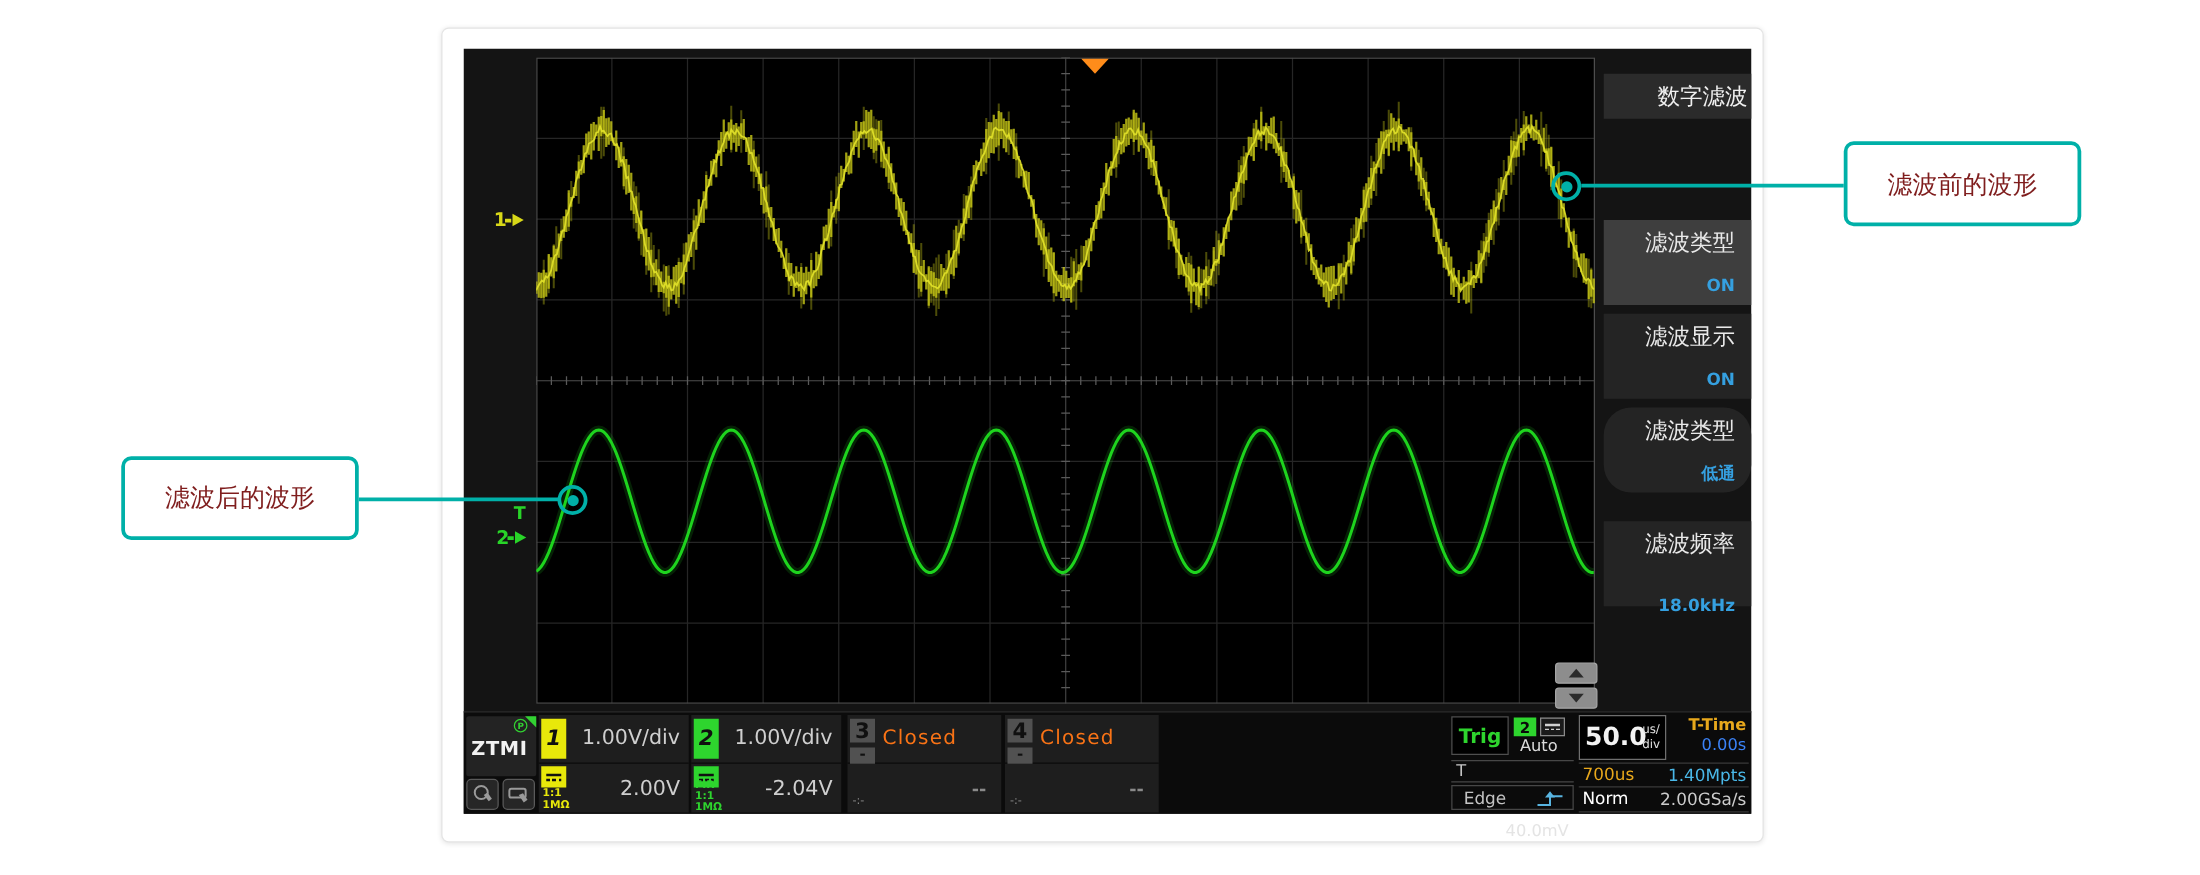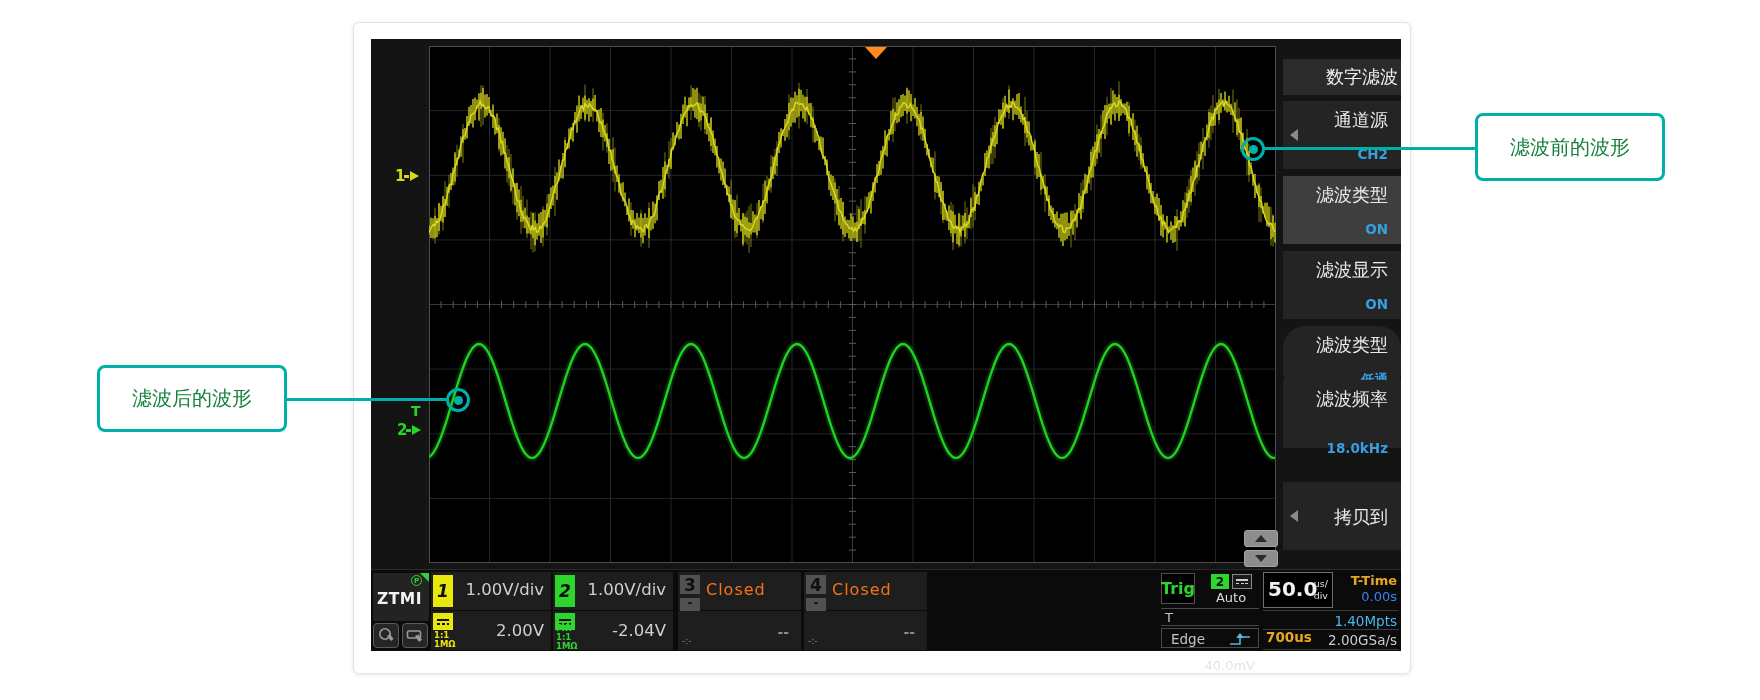--- a/index.html
+++ b/index.html
@@ -88,21 +88,21 @@
   .coupl{position:absolute;left:2px;top:41px;width:20px;height:17px;display:flex;flex-direction:column;align-items:center;justify-content:center;gap:2px;}
   .coupl .l1{width:12px;height:2px;background:#101010;}
   .coupl .l2{width:12px;height:2px;background:repeating-linear-gradient(90deg,#101010 0 3px,transparent 3px 5px);}
   .probe{position:absolute;left:3px;bottom:2px;font-size:8.5px;line-height:9px;font-weight:bold;}
   .offset{position:absolute;right:7px;top:49px;font-size:16.5px;color:#cfcfcf;}
   .closed-label{position:absolute;left:28px;right:0;top:8px;text-align:left;font-size:16px;color:#f97316;letter-spacing:1px;}
   .dashval{position:absolute;right:12px;top:52px;color:#8a8a8a;font-size:14px;font-weight:bold;}
   .dashtime{position:absolute;left:4px;bottom:4px;color:#8a8a8a;font-size:9px;}
 
   .trigblock{position:absolute;left:790px;top:2px;width:98px;height:78px;}
-  .trig-box{position:absolute;left:0;top:1px;width:34px;height:31px;background:#000;border:1px solid #4f4f4f;box-sizing:border-box;
+  .trig-box{position:absolute;left:0;top:1px;width:46px;height:31px;background:#000;border:1px solid #4f4f4f;box-sizing:border-box;
     display:flex;align-items:center;justify-content:center;color:#2ed52e;font-weight:bold;font-size:16px;}
   .tsrc{position:absolute;left:50px;top:2px;width:18px;height:15px;background:#2ed52e;color:#0a0a0a;font-weight:bold;font-size:12px;
     display:flex;align-items:center;justify-content:center;}
   .tcoupl{position:absolute;left:71px;top:2px;width:20px;height:15px;background:#1a1a1a;border:1px solid #8a8a8a;box-sizing:border-box;
     display:flex;flex-direction:column;align-items:center;justify-content:center;gap:2px;}
   .tcoupl .l1{width:12px;height:1.5px;background:#cfcfcf;}
   .tcoupl .l2{width:12px;height:1.5px;background:repeating-linear-gradient(90deg,#cfcfcf 0 3px,transparent 3px 4.5px);}
   .tmode{position:absolute;left:46px;top:18px;width:48px;text-align:center;color:#dcdcdc;font-size:13px;}
   .trow{position:absolute;left:0;width:98px;height:18px;border:1px solid #474747;box-sizing:border-box;color:#c4c4c4;font-size:13px;}
   .trow.lvl{top:36px;border-left:none;border-right:none;}
@@ -113,29 +113,29 @@
   .edge-icon{position:absolute;right:5px;top:3px;}
 
   .tbblock{position:absolute;left:892px;top:2px;width:136px;height:78px;}
   .scale-box{position:absolute;left:0;top:0;width:70px;height:36px;background:#000;border:1px solid #6e6e6e;box-sizing:border-box;}
   .scale-box .sv{position:absolute;left:4px;top:4px;color:#f2f2f2;font-weight:bold;font-size:20px;}
   .scale-box .su{position:absolute;right:4px;top:5px;color:#e0e0e0;font-size:9.5px;line-height:12px;text-align:left;}
   .ttime-l{position:absolute;right:2px;top:1px;color:#e8a81c;font-weight:bold;font-size:13px;}
   .ttime-v{position:absolute;right:2px;top:17px;color:#3b82f6;font-size:13px;}
   .tb-row{position:absolute;left:0;width:136px;height:19px;border-top:1px solid #3a3a3a;font-size:13.5px;}
   .tb-row.r2{top:38px;} .tb-row.r3{top:57px;border-bottom:1px solid #3a3a3a;}
-  .tb-row .l{position:absolute;left:3px;top:18px;font-weight:bold;}
+  .tb-row .l{position:absolute;left:3px;top:1px;}
   .tb-row .r{position:absolute;right:2px;top:2px;}
   .c-orange{color:#e8a81c;} .c-cyan{color:#4ab8e8;} .c-gray{color:#ffffff;} .c-lgray{color:#cccccc;}
 
   
   .callout-box{
     position:absolute;background:#fff;border:3px solid #00b0a8;border-radius:8px;
     display:flex;align-items:center;justify-content:center;
-    font-size:20px;color:#15803d;box-sizing:border-box;
+    font-size:20px;color:#7f1d1d;box-sizing:border-box;
   }
   .callout-line{position:absolute;height:3px;background:#00b0a8;}
   .callout-ring{position:absolute;width:24px;height:24px;border:3.5px solid #00b0a8;border-radius:50%;box-sizing:border-box;}
   .callout-ring .dot{position:absolute;left:50%;top:50%;width:9px;height:9px;margin:-4.5px 0 0 -4.5px;background:#00b0a8;border-radius:50%;}
 </style>
 </head>
 <body>
 
 <div class="frame">
   <div class="bezel">
@@ -187,44 +187,35 @@
     <div class="tmark">T</div>
     <div class="chmark ch2mark">
       <span>2</span>
       <span class="tail"></span>
       <span class="tri"></span>
     </div>
 
     <div class="menu">
       <div class="menu-title">数字滤波</div>
 
-      <div class="mitem" style="top:62px;">
-        <span class="larrow"></span>
-        <span class="mlabel">通道源</span>
-        <span class="mvalue">CH2</span>
-      </div>
       <div class="mitem hl" style="top:137px;">
         <span class="mlabel">滤波类型</span>
         <span class="mvalue">ON</span>
       </div>
       <div class="mitem" style="top:212px;">
         <span class="mlabel">滤波显示</span>
         <span class="mvalue">ON</span>
       </div>
       <div class="mitem" style="top:287px;border-radius:22px;">
         <span class="mlabel">滤波类型</span>
         <span class="mvalue">低通</span>
       </div>
-      <div class="mitem" style="top:341px;gap:32px;">
+      <div class="mitem" style="top:378px;gap:32px;">
         <span class="mlabel">滤波频率</span>
         <span class="mvalue">18.0kHz</span>
-      </div>
-      <div class="mitem single" style="top:443px;">
-        <span class="larrow"></span>
-        <span class="mlabel">拷贝到</span>
       </div>
     </div>
 
     <div class="scrollw">
       <div class="sbtn up">
           <span class="chev u"></span>
         </div>
       <div class="sbtn down">
           <span class="chev d"></span>
         </div>

